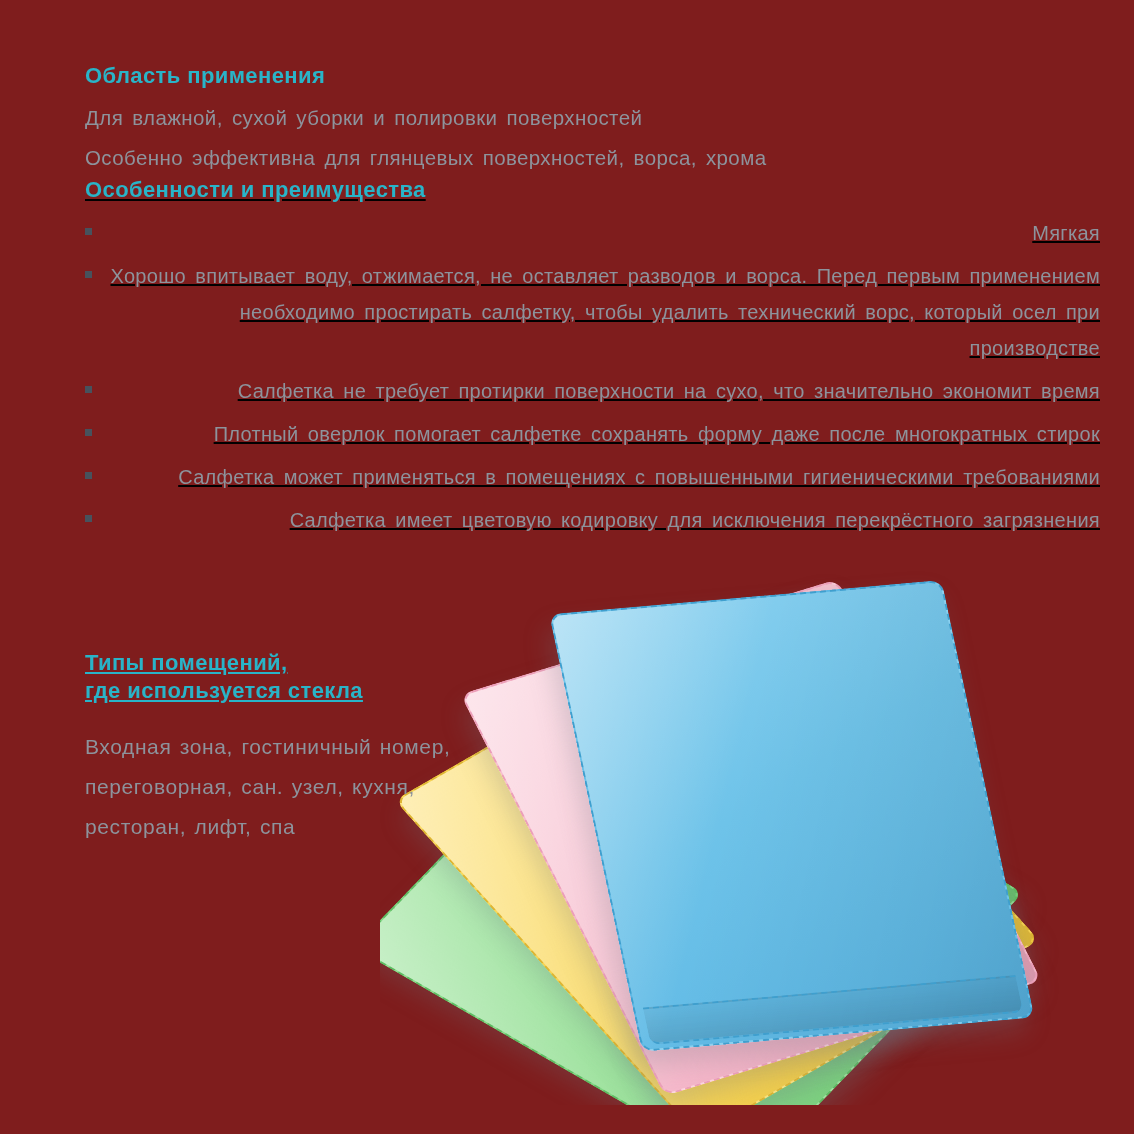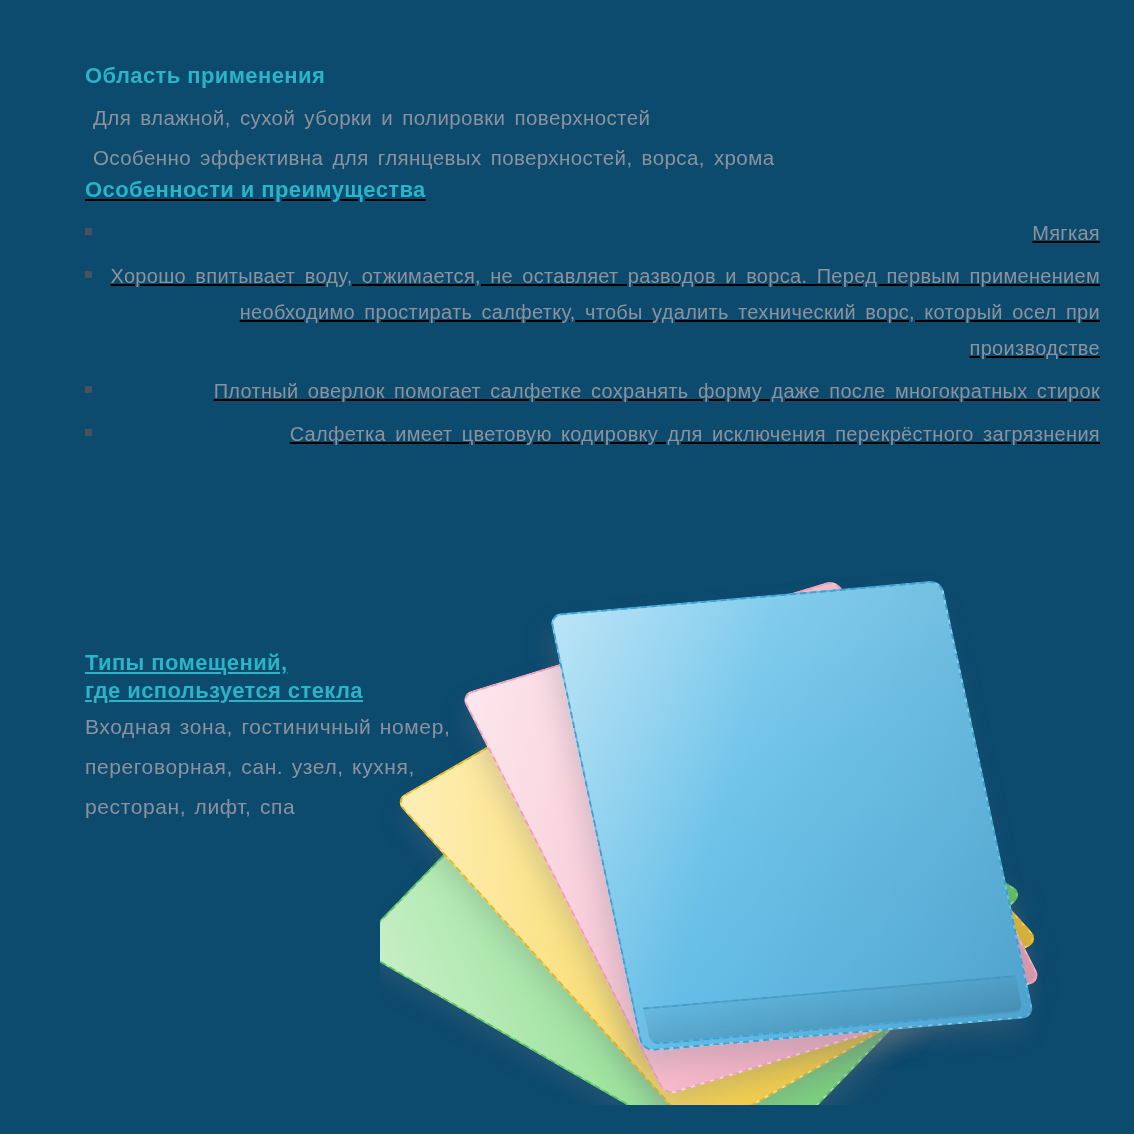--- a/index.html
+++ b/index.html
@@ -1,52 +1,52 @@
 <!DOCTYPE html>
 <html lang="ru"><head>
 <meta charset="utf-8">
 <style>
   html,body { margin:0; padding:0; }
   body {
     width:1134px; height:1134px; background:#ffffff;
     font-family:"Liberation Sans", sans-serif;
     overflow:hidden;
   }
-  .page { position:relative; width:1134px; height:1134px; overflow:hidden; background:#0c4a6e; }
+  .page { position:relative; width:1134px; height:1134px; overflow:hidden; background:#7f1d1d; }
 
   
   .sec { position:absolute; left:85px; z-index:2; }
   .sec-application { top:62px; width:1010px; }
   .sec-features   { top:176px; width:1015px;text-decoration:underline; }
   .sec-rooms      { top:649px; width:430px; }
 
   h2.heading {
     margin:0; font-size:22px; font-weight:bold; color:#29b4c8;
     letter-spacing:0.4px; line-height:28px;
   }
   .lead {
-    margin:8px 0 0 8px; font-size:20.5px; color:#8d939c;
+    margin:8px 0 0 0; font-size:20.5px; color:#8d939c;
     letter-spacing:0.4px; word-spacing:3px; line-height:40px;
   }
   ul.bullets { list-style:none; margin:11px 0 0 0; padding:0; }
   ul.bullets li {
     position:relative; padding-left:25px; margin:0 0 7px 0;
     font-size:20px; line-height:36px; color:#8d939c;
     letter-spacing:0.3px; word-spacing:3.5px; max-width:1000px;text-align:right;
   }
   .bullet-sq {
     position:absolute; left:0; top:13px; width:7px; height:7px;
     background:#47525d; display:block;
   }
   .rooms-heading { line-height:30px;text-decoration:underline; }
   .room-line {
     margin:0 0 16px 0; font-size:21px; color:#8d939c;
     letter-spacing:0.6px; word-spacing:2px; line-height:24px;
   }
-  .rooms-body { margin-top:10px; }
+  .rooms-body { margin-top:30px; }
 
   
   .photo {
     position:absolute; left:380px; top:553px; width:754px; height:552px;
     z-index:1; overflow:hidden;
   }
   .cloth {
     position:absolute; left:250px; top:35px; width:390px; height:440px;
     border-radius:12px; transform-origin:60% 88%;
     box-shadow:-8px 14px 24px rgba(110,120,132,0.25);
@@ -83,27 +83,29 @@
       <li>
         <span class="bullet-sq"></span>
         <span>Мягкая</span>
       </li>
       <li>
         <span class="bullet-sq"></span>
         <span>Хорошо впитывает воду, отжимается, не оставляет разводов и ворса. Перед первым применением необходимо простирать салфетку, чтобы удалить технический ворс, который осел при производстве</span>
       </li>
       <li>
         <span class="bullet-sq"></span>
+        <span>Салфетка не требует протирки поверхности на сухо, что значительно экономит время</span>
       </li>
       <li>
         <span class="bullet-sq"></span>
         <span>Плотный оверлок помогает салфетке сохранять форму даже после многократных стирок</span>
       </li>
       <li>
         <span class="bullet-sq"></span>
+        <span>Салфетка может применяться в помещениях с повышенными гигиеническими требованиями</span>
       </li>
       <li>
         <span class="bullet-sq"></span>
         <span>Салфетка имеет цветовую кодировку для исключения перекрёстного загрязнения</span>
       </li>
     </ul>
   </section>
 
   <section class="sec sec-rooms">
     <h2 class="heading rooms-heading">

